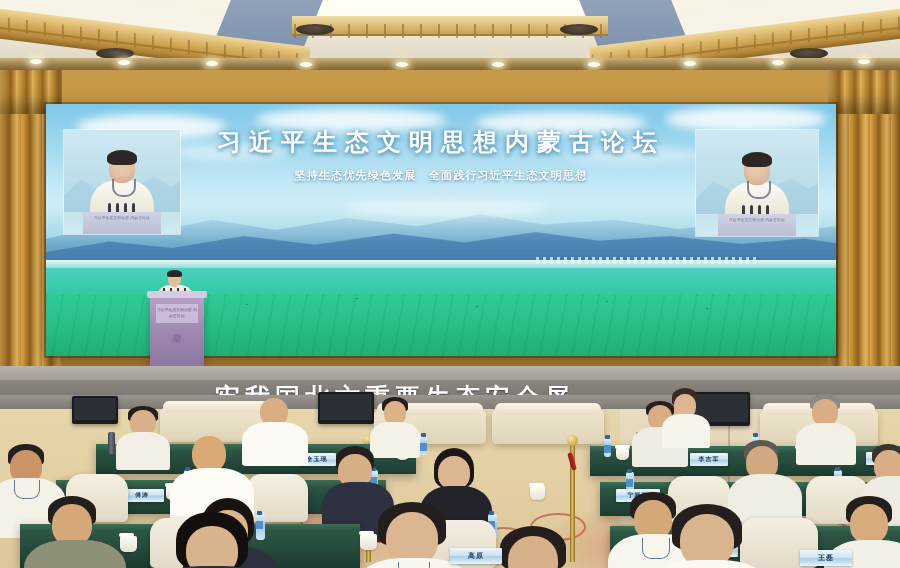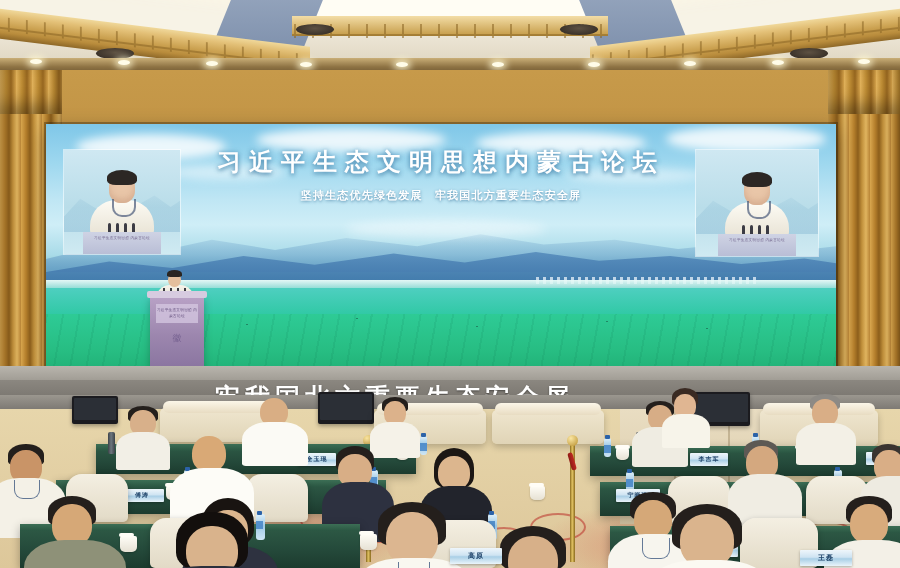--- a/index.html
+++ b/index.html
@@ -47,21 +47,21 @@
     box-shadow:inset 0 14px 22px rgba(0,0,0,.28);}
   .curtain.l{left:0;width:62px;}
   .curtain.r{right:0;width:72px;}
   .valance{position:absolute;top:70px;height:44px;
     background:repeating-linear-gradient(90deg,#e2b35d 0px,#bb8a33 6px,#96661f 11px,#d3a14a 16px);
     box-shadow:inset 0 -10px 16px rgba(0,0,0,.33);}
   .valance.l{left:0;width:62px;}
   .valance.r{right:0;width:72px;}
 
   
-  .led{position:absolute;left:46px;top:124px;width:790px;height:252px;overflow:hidden;
+  .led{position:absolute;left:46px;top:104px;width:790px;height:252px;overflow:hidden;
     background:linear-gradient(180deg,
       #7fc7e8 0%, #9fd8ef 16%, #bfe6f4 30%, #cfeef7 40%,
       #a9dbe8 52%, #7fc0cf 58%, #4fb8b6 64%,
       #2fc6a8 70%, #2ecb9a 80%, #31c98f 92%, #2fbf86 100%);
     box-shadow:0 0 0 2px rgba(40,30,10,.35), 0 6px 18px rgba(0,0,0,.35);}
   .cloud{position:absolute;background:rgba(255,255,255,.82);border-radius:50%;filter:blur(5px);}
   .mtn-band{position:absolute;left:0;width:100%;}
   .mtn-far{bottom:104px;height:46px;
     background:linear-gradient(180deg,rgba(125,170,205,.0),rgba(96,150,195,.72));
     clip-path:polygon(0 72%,6% 46%,13% 60%,21% 30%,29% 52%,38% 26%,47% 44%,
@@ -260,21 +260,21 @@
     <div class="grass">
       <div class="speck" style="left:120px;top:6px"></div>
       <div class="speck" style="left:200px;top:10px"></div>
       <div class="speck" style="left:310px;top:4px"></div>
       <div class="speck" style="left:430px;top:12px"></div>
       <div class="speck" style="left:560px;top:7px"></div>
       <div class="speck" style="left:660px;top:14px"></div>
     </div>
 
     <div class="led-title">习近平生态文明思想内蒙古论坛</div>
-    <div class="led-sub">坚持生态优先绿色发展　牢我国北方重要生态安全屏</div>
+    <div class="led-sub">坚持生态优先绿色发展　全面践行习近平生态文明思想</div>
 
     <div class="pip l">
       <div class="pip-hills"></div>
       <div class="pip-person">
         <div class="pip-head">
           <div class="pip-hair"></div>
         </div>
         <div class="pip-body"></div>
         <div class="pip-lanyard"></div>
       </div>

